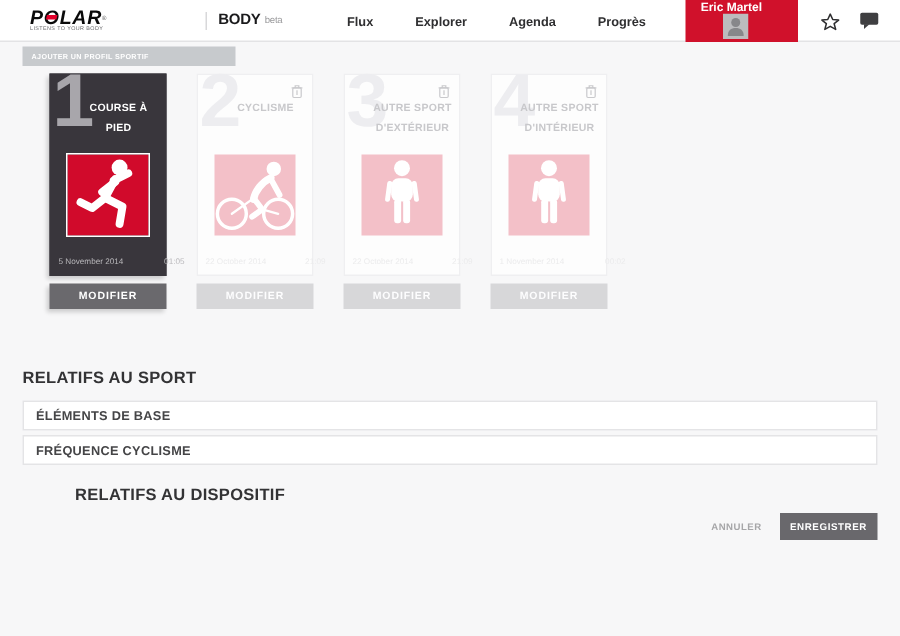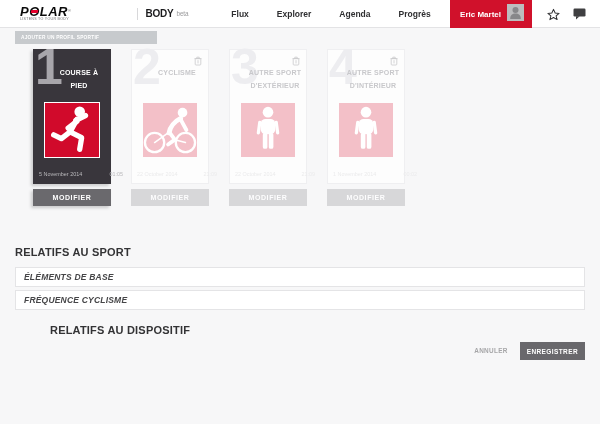--- a/index.html
+++ b/index.html
@@ -18,21 +18,21 @@
   .pulse { position:absolute; left:10.5px; top:4.6px; width:7px; height:2.8px; background:#e4002b; transform:skewX(-14deg); }
   .tagline { font-size:8px; transform:scale(.45); transform-origin:left top; color:#6a6a6c; letter-spacing:.6px; white-space:nowrap; height:5px; }
   .logo-sep { width:1px; height:12px; background:#d8d8da; margin:0 7px 0 9px; }
   .flowlogo { font-size:10px; font-weight:800; color:#1a1a1c; letter-spacing:-.2px; }
   .flowlogo .beta { font-size:8px; transform:scale(.8); display:inline-block; font-weight:400; color:#9a9a9c; margin-left:1px; }
   .nav { display:flex; margin-left:28px; }
   .nav-item { font-size:8.5px; font-weight:700; color:#2f2f31; padding:12px 14px; cursor:pointer; line-height:28px; }
   .header-right { position:absolute; right:8px; top:0; height:28px; display:flex; align-items:center; }
   .user-btn {
     background:#d0112b; color:#fff; height:28px; display:flex; align-items:center;
-    padding:0 8px 0 10px; cursor:pointer; margin-right:8px;
+    padding:0 18px 0 10px; cursor:pointer; margin-right:8px;flex-direction:column;
   }
   .user-btn .uname { font-size:8px; font-weight:700; margin-right:6px; white-space:nowrap; }
   .icon-btn { width:20px; height:20px; display:flex; align-items:center; justify-content:center; cursor:pointer; margin:0 3px; }
 
   
   .main { padding:3px 15px 0 15px; }
   .add-profile {
     border:none; background:#c7cacd; color:#fff; height:13px; padding:0 6px;
     display:flex; align-items:center; cursor:pointer;
   }
@@ -75,21 +75,21 @@
     font-family:"Liberation Sans", sans-serif;
   }
   .modify.sel { background:#6a696d; color:#fff; box-shadow:-2px 2px 3px rgba(0,0,0,.18); }
 
   .section-title { font-size:11px; font-weight:700; color:#333335; letter-spacing:.2px; }
   .sec1 { margin-top:40px; }
   .sec2 { margin-top:14px;padding-left:35px; }
   .rows { margin-top:9px; }
   .row {
     height:20px; background:#fff; border:1px solid #e4e4e6; margin-bottom:3px;
-    display:flex; align-items:center; padding-left:8px; cursor:pointer;font-style:italic;
+    display:flex; align-items:center; padding-left:8px; cursor:pointer;
   }
   .row span { font-size:8.5px; font-weight:700; color:#454547; letter-spacing:.2px; }
 
   .footer-actions {
     display:flex; justify-content:flex-end; align-items:center; margin-top:6px; padding-right:0;
   }
   .cancel { font-size:8px; transform:scale(.8); font-weight:700; color:#a6a6a8; letter-spacing:.4px; cursor:pointer; }
   .save {
     margin-left:8px; border:none; background:#69686c; color:#fff; height:18px; padding:0 7px;
     font-size:6.5px; font-weight:700; letter-spacing:.4px; cursor:pointer;

